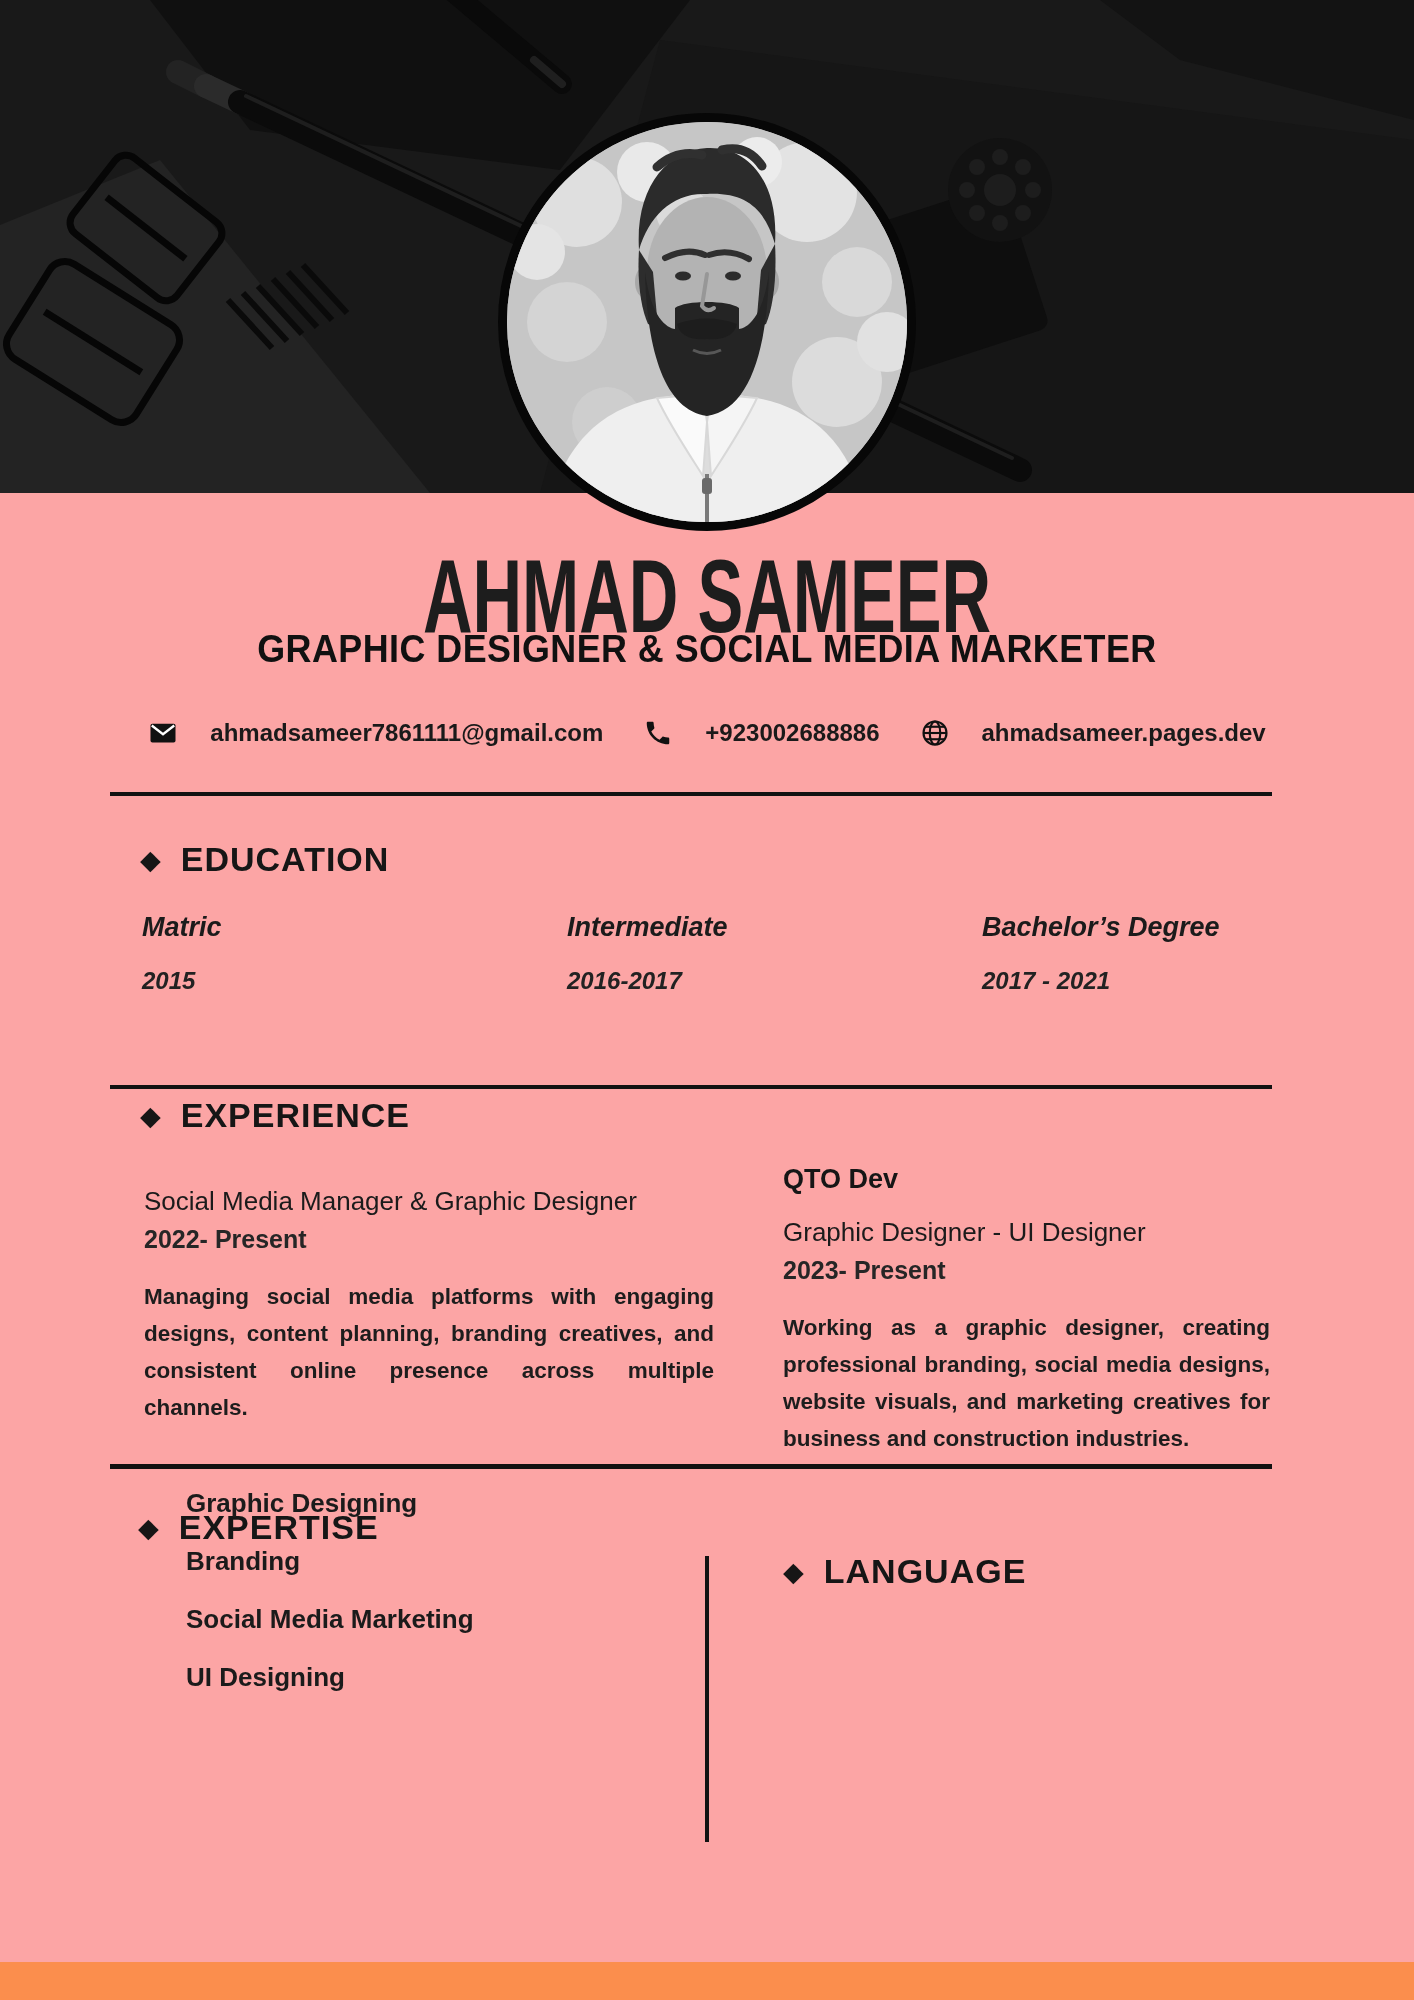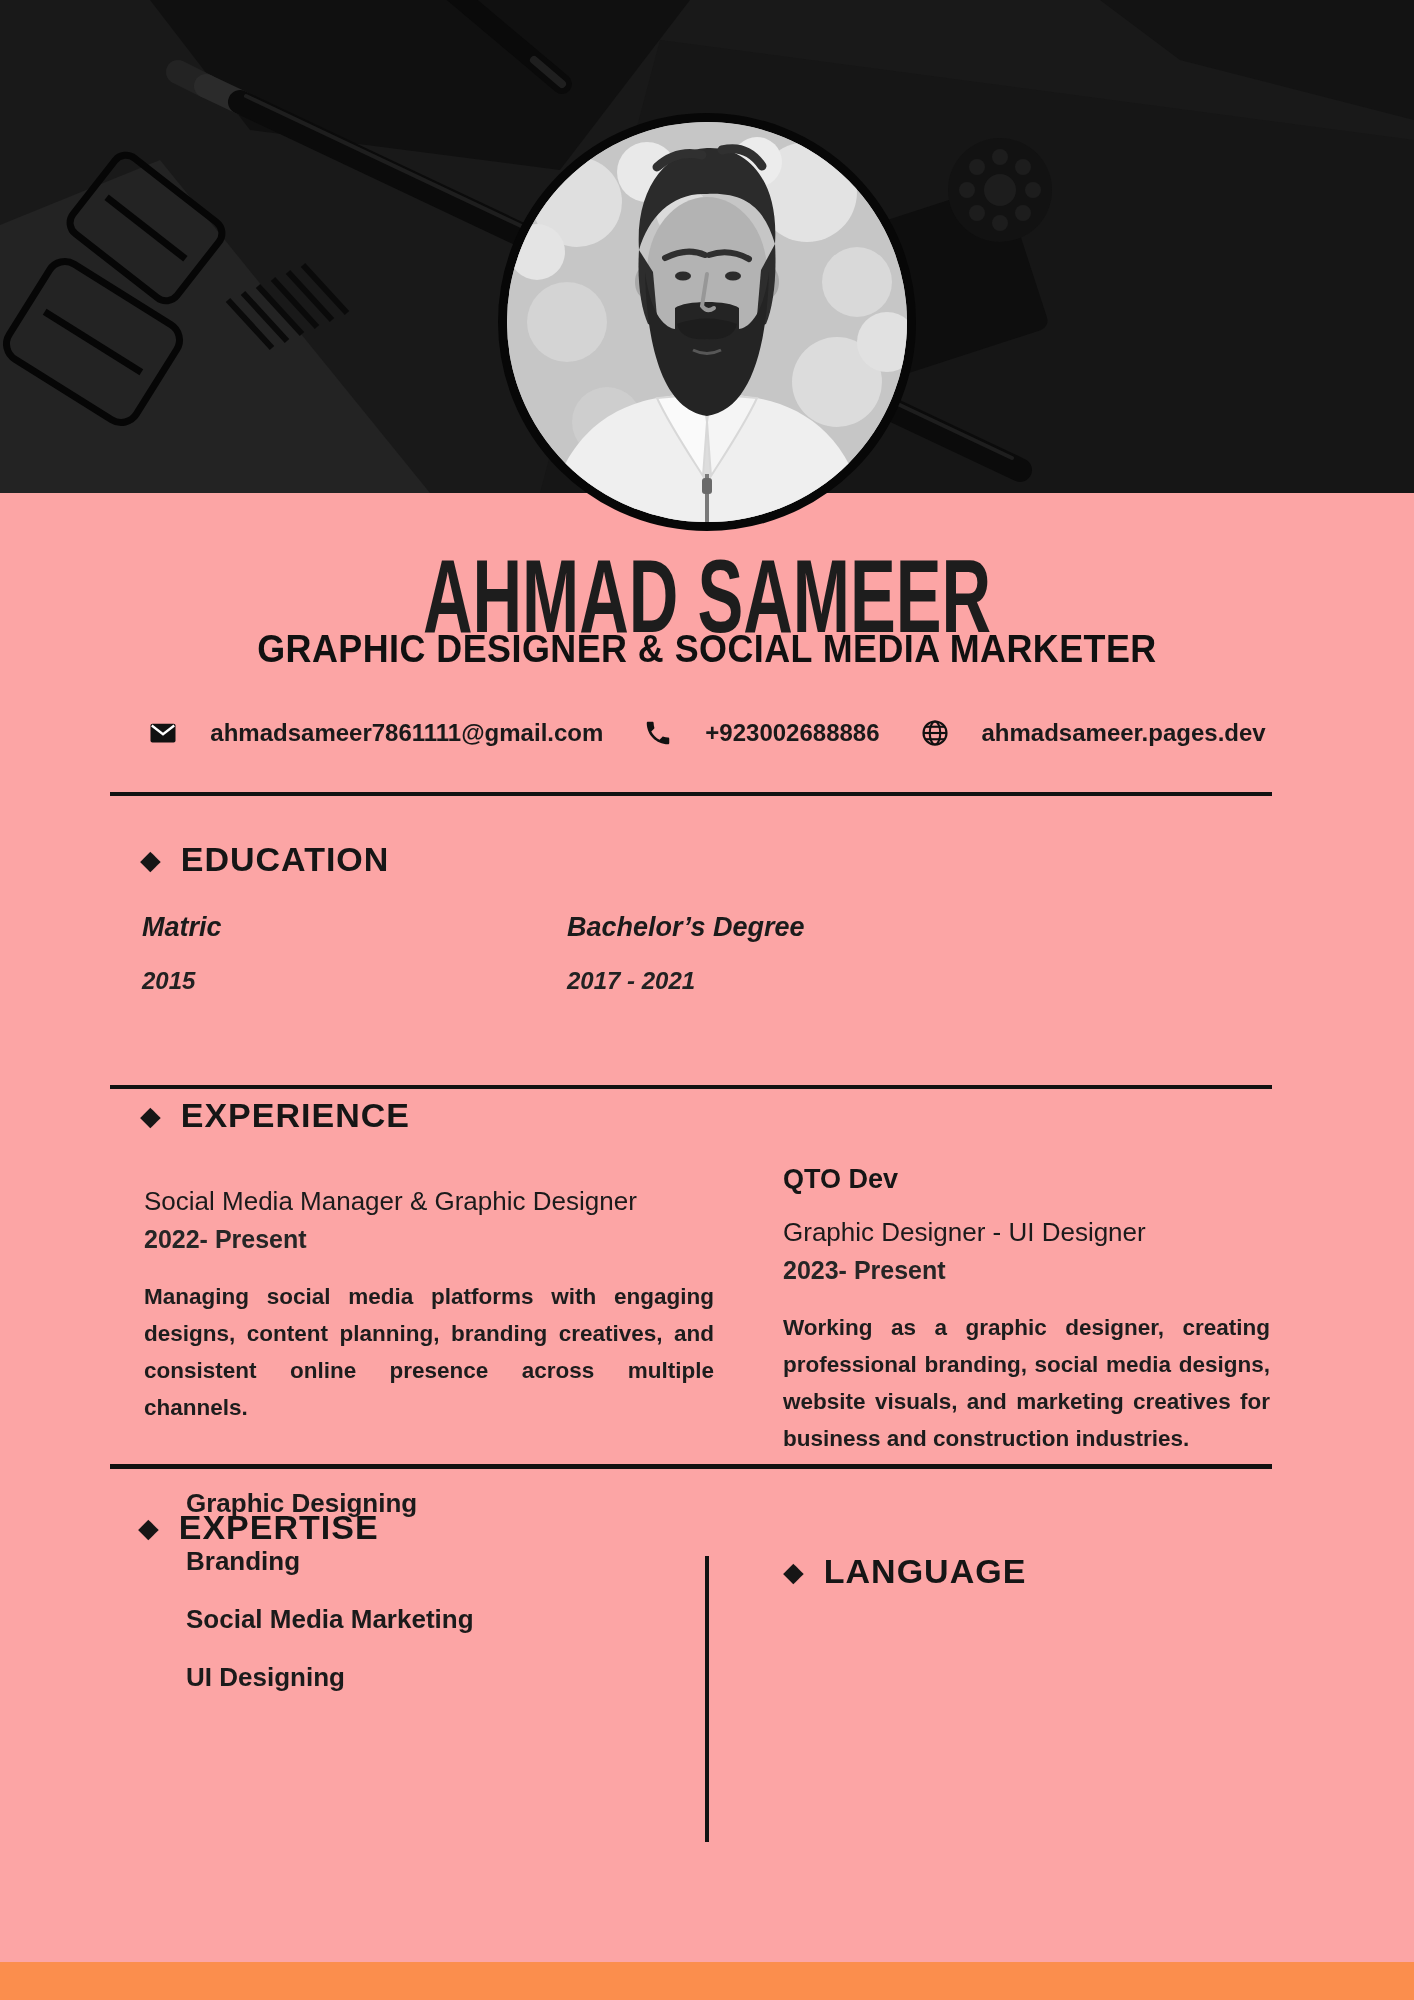--- a/index.html
+++ b/index.html
@@ -228,20 +228,24 @@
   <div class="sec-head" style="left:140px;top:840px;">
     <span class="diamond">◆</span>
     <span class="sec-title">EDUCATION</span>
   </div>
   <div class="edu-grid">
     <div>
       <div class="edu-label">Matric</div>
       <div class="edu-years">2015</div>
     </div>
     <div>
+      <div class="edu-label">Intermediate</div>
+      <div class="edu-years">2016-2017</div>
+    </div>
+    <div>
       <div class="edu-label">Bachelor’s Degree</div>
       <div class="edu-years">2017 - 2021</div>
     </div>
   </div>
 
   <div class="rule rule2"></div>
 
   <div class="sec-head" style="left:140px;top:1096px;">
     <span class="diamond">◆</span>
     <span class="sec-title">EXPERIENCE</span>

